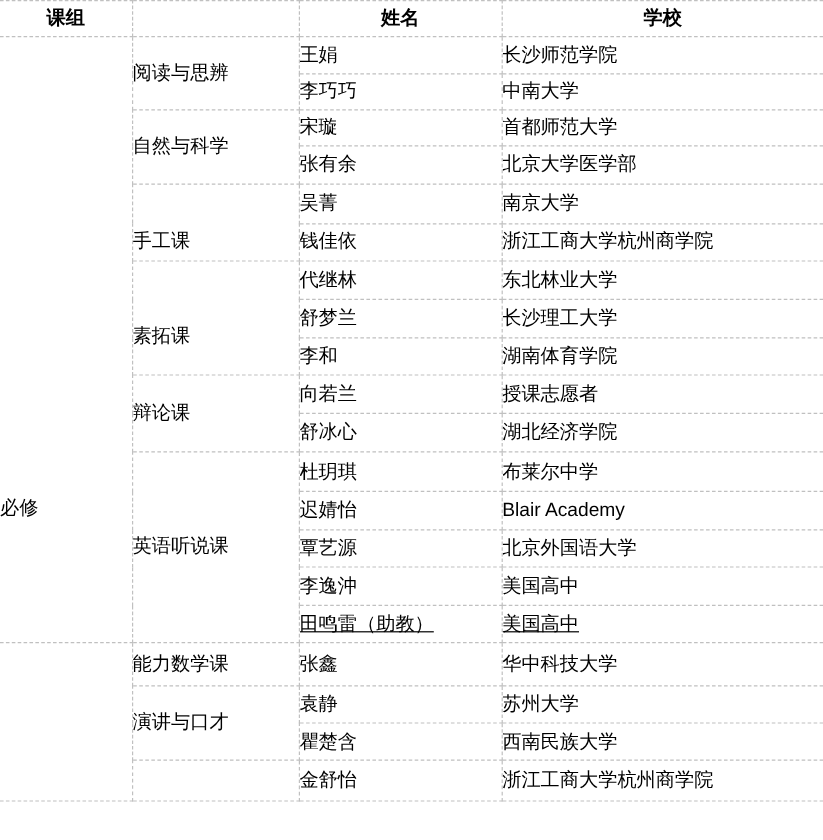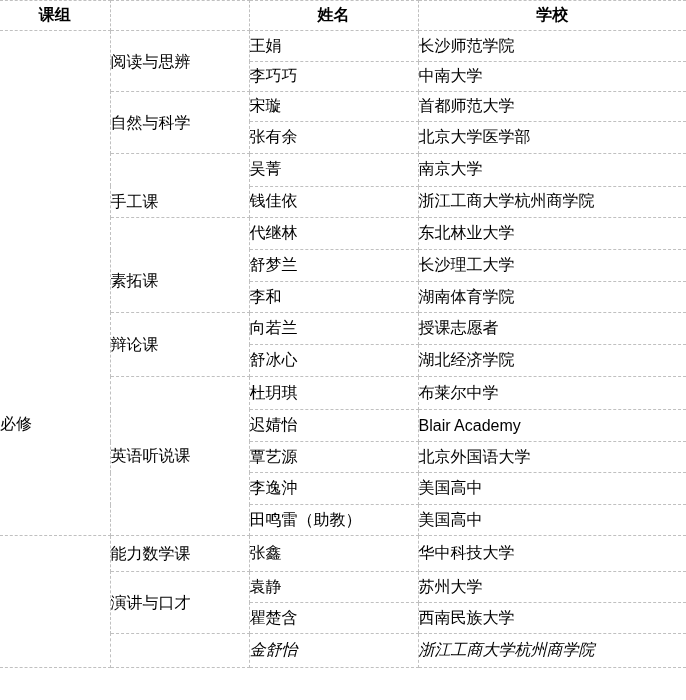--- a/index.html
+++ b/index.html
@@ -128,21 +128,21 @@
           <td class="c-last latin-text">Blair Academy</td>
         </tr>
         <tr style="height: 31px;">
           <td>覃艺源</td>
           <td class="c-last">北京外国语大学</td>
         </tr>
         <tr style="height: 32px;">
           <td>李逸沖</td>
           <td class="c-last">美国高中</td>
         </tr>
-        <tr style="height: 31px;">
+        <tr style="height: 31px; text-decoration: underline;">
           <td>田鸣雷（助教）</td>
           <td class="c-last">美国高中</td>
         </tr>
         <tr style="height: 35px;">
           <td rowspan="4" class="span-cell c-first">
             <div class="lbl" style="margin-top: 0px; line-height: 35px;"></div>
           </td>
           <td rowspan="1" class="span-cell">
             <div class="lbl" style="margin-top: 0px; line-height: 35px;">能力数学课</div>
           </td>
@@ -153,21 +153,21 @@
           <td rowspan="2" class="span-cell">
             <div class="lbl" style="margin-top: 0px; line-height: 31px;">演讲与口才</div>
           </td>
           <td>袁静</td>
           <td class="c-last">苏州大学</td>
         </tr>
         <tr style="height: 31px;">
           <td>瞿楚含</td>
           <td class="c-last">西南民族大学</td>
         </tr>
-        <tr style="height: 34px; font-style: italic;">
+        <tr style="height: 34px;">
           <td rowspan="1" class="span-cell">
             <div class="lbl" style="margin-top: 0px; line-height: 34px;"></div>
           </td>
           <td>金舒怡</td>
           <td class="c-last">浙江工商大学杭州商学院</td>
         </tr>
       </tbody>
   </table>
 </div>
 

